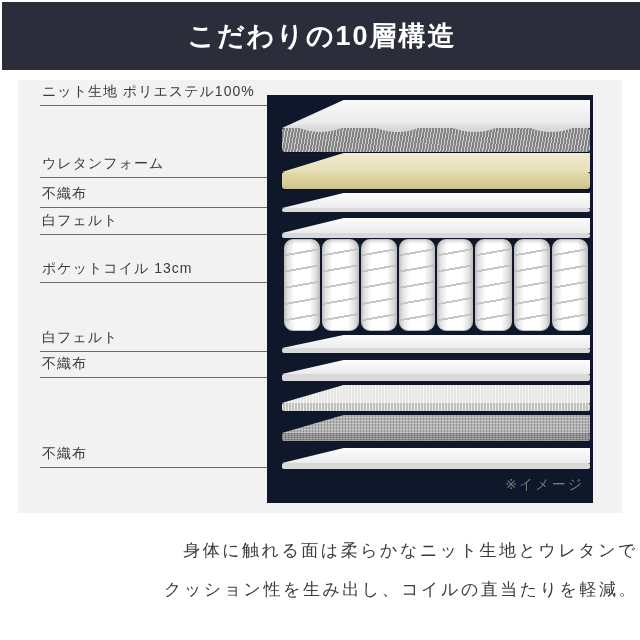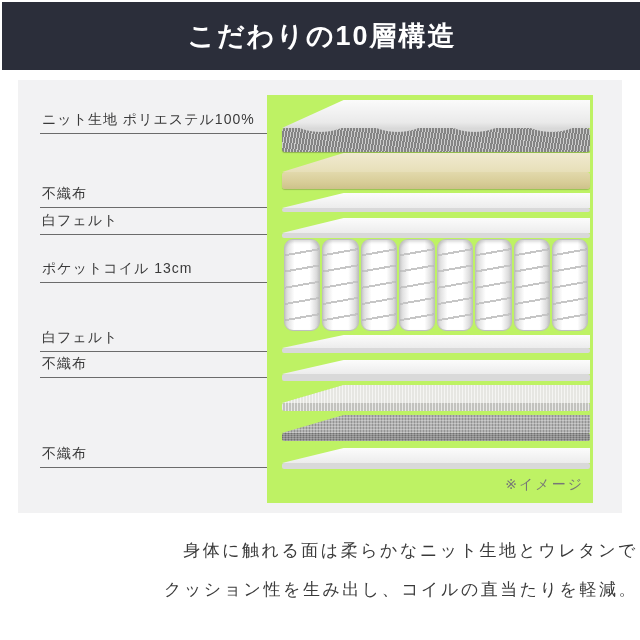--- a/index.html
+++ b/index.html
@@ -13,28 +13,28 @@
 
   
   .panel { position:absolute; left:18px; top:80px; width:604px; height:433px;
     background:#f2f2f3; }
 
   
   .lbl { position:absolute; left:22px; width:245px; height:26px;
     border-bottom:1px solid #6b6b6b; font-size:14px; color:#3a3a3a;
     letter-spacing:1px; display:flex; align-items:flex-end; padding-bottom:3px;
     white-space:nowrap; }
-  .lbl-1 { top:28px; }  .lbl-2 { top:72px; }  .lbl-3 { top:102px; }
+  .lbl-1 { top:0; }  .lbl-2 { top:72px; }  .lbl-3 { top:102px; }
   .lbl-4 { top:129px; } .lbl-5 { top:177px; } .lbl-6 { top:246px; }
   .lbl-7 { top:272px; } .lbl-8 { top:302px; } .lbl-9 { top:332px; }
   .lbl-10 { top:362px; }
 
   
   .canvas { position:absolute; left:249px; top:15px; width:326px; height:408px;
-    background:#bef264; }
+    background:#0f172a; }
   .slab { position:absolute; left:15px; width:308px; }
   .topface { clip-path:polygon(20% 0, 100% 0, 100% 100%, 0 100%); }
 
   
   .knit-top { top:5px; height:28px;
     background:linear-gradient(180deg,#fbfbfb 0%,#eaeaea 80%,#dadada 100%); }
   .knit-front { top:33px; height:24px; border-radius:3px; background-color:#9a9a9a;
     background-image:
       radial-gradient(60px 34px at 50% -16px, #d9d9d9 0 57%, rgba(217,217,217,0) 60%),
       repeating-linear-gradient(100deg, rgba(255,255,255,.5) 0 1px, rgba(90,90,90,.35) 1px 3px);
@@ -93,20 +93,23 @@
 
 <div class="header">
   <h1>こだわりの10層構造</h1>
 </div>
 
 <div class="panel">
 
   <div class="lbl lbl-1">
       <span>ニット生地 ポリエステル100%</span>
     </div>
+  <div class="lbl lbl-2">
+      <span>ウレタンフォーム</span>
+    </div>
   <div class="lbl lbl-3">
       <span>不織布</span>
     </div>
   <div class="lbl lbl-4">
       <span>白フェルト</span>
     </div>
   <div class="lbl lbl-5">
       <span>ポケットコイル 13cm</span>
     </div>
   <div class="lbl lbl-6">

